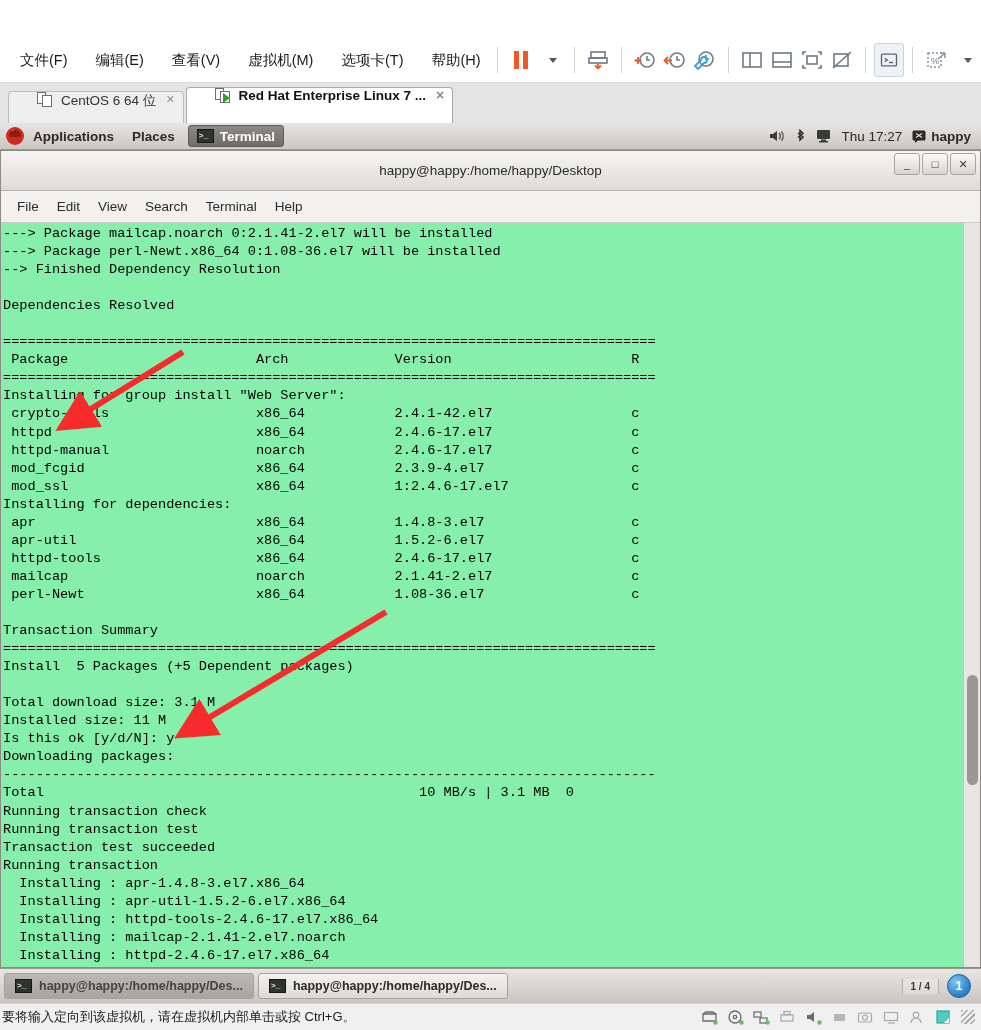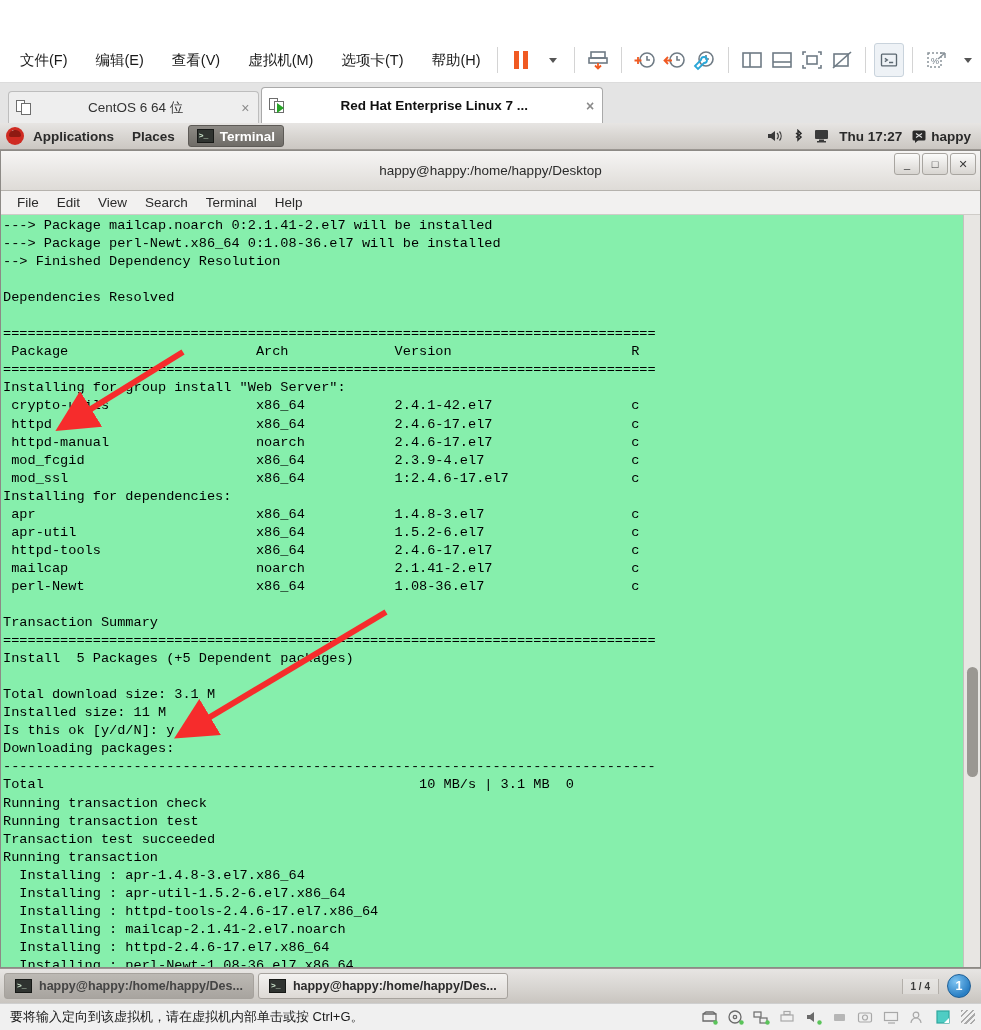--- a/index.html
+++ b/index.html
@@ -64,24 +64,24 @@
            border-top: 5px solid #555; margin-left: 4px; }
   .pausebars { display: flex; gap: 4px; }
   .pausebars i { display: block; width: 5px; height: 18px; background: #f05a22; }
 
   
   .vm-tabs {
     position: absolute; left: 0; top: 83px; width: 981px; height: 40px;
     background: #e4e4e4; display: flex; align-items: flex-end; padding-left: 8px;
   }
   .vm-tab {
-    height: 32px; display: flex; align-items: center; padding: 0 8px 0 7px;
+    height: 32px; display: flex; align-items: flex-start; padding: 0 8px 0 28px;
     border: 1px solid #bdbdbd; border-bottom: none;
     border-radius: 4px 4px 0 0; background: #eeeeee; color: #333;
-    font-size: 13.5px; white-space: nowrap; margin-right: 2px; gap: 48px;
+    font-size: 13.5px; white-space: nowrap; margin-right: 2px;
   }
   .vm-tab.active {
     background: #ffffff; font-weight: bold; color: #111; height: 36px; border-color: #a9a9a9;
   }
   .tab-ico { width: 17px; height: 16px; margin-right: 7px; position: relative; flex: none; }
   .tab-ico .b1 { position: absolute; left: 0; top: 0; width: 9px; height: 12px; border: 1.5px solid #6d6d6d; background:#fff;}
   .tab-ico .b2 { position: absolute; left: 5px; top: 3px; width: 10px; height: 12px; border: 1.5px solid #6d6d6d; background:#fff;}
   .tab-ico .play {
     position: absolute; left: 8px; top: 5px; width: 0; height: 0;
     border-left: 7px solid #27a327; border-top: 5px solid transparent; border-bottom: 5px solid transparent;
@@ -114,21 +114,21 @@
     display: flex; align-items: center; gap: 6px; padding: 2px 8px; margin-left: 4px;
     background: linear-gradient(to bottom,#8d8a85,#6f6c67); color: #ffffff; font-weight: bold;
     border: 1px solid #5d5a56; border-radius: 3px; height: 22px;
   }
   .term-mini {
     width: 17px; height: 14px; background: #2f3330; border: 1px solid #161816;
     color: #cfe8cf; font-size: 8px; line-height: 12px; padding-left: 1px; flex: none;
     font-family: "Liberation Mono", monospace;
   }
   .gp-right { margin-left: auto; display: flex; align-items: center; gap: 10px; padding-right: 10px; }
-  .gp-clock { font-weight: bold; font-size: 13.5px; }
+  .gp-clock { font-weight: normal; font-size: 13.5px; }
   .gp-user { display: flex; align-items: center; gap: 5px; font-weight: bold; justify-content: center; }
 
   
   .twin {
     position: absolute; left: 0; top: 27px; width: 981px; height: 818px;
     background: #f2f1f0; border: 1px solid #8d8a86;
     display: flex; flex-direction: column;
   }
   .twin-title {
     height: 40px; position: relative;
@@ -139,21 +139,21 @@
   }
   .twin-btns { position: absolute; right: 4px; top: 2px; display: flex; gap: 2px; }
   .twin-btn {
     width: 26px; height: 22px;
     background: linear-gradient(to bottom,#fbfbfa,#d8d5d1);
     border: 1px solid #a8a5a0; border-radius: 3px;
     display: flex; align-items: center; justify-content: center;
     font-size: 11px; color: #3a3a3a; font-family: "Liberation Sans", sans-serif;
   }
   .twin-menu {
-    height: 24px; display: flex; align-items: center; gap: 2px; padding-left: 8px;
+    height: 32px; display: flex; align-items: center; gap: 2px; padding-left: 8px;
     background: #f2f1f0; border-bottom: 1px solid #cfccc8; font-size: 13.5px; color: #2b2b2b;
   }
   .twin-menu span { padding: 3px 8px; }
 
   .term-body {
     flex: 1; position: relative; background: #86efac; display: flex; overflow: hidden;
   }
   .term-text {
     flex: 1; padding: 2px 0 0 2px;
     font-family: "Liberation Mono", "DejaVu Sans Mono", monospace;
@@ -193,21 +193,21 @@
     border: 1px solid #1f5f96; color: #fff; font-size: 12.5px; font-weight: bold;
     display: flex; align-items: center; justify-content: center;
   }
 
   
   .vm-status {
     position: absolute; left: 0; top: 1003px; width: 981px; height: 27px;
     background: #f0f0f0; border-top: 1px solid #cfcfcf;
     display: flex; align-items: center; font-size: 13px; color: #1a1a1a;
   }
-  .vm-status .msg { margin-left: 10px; white-space: nowrap; }
+  .vm-status .msg { margin-left: 2px; white-space: nowrap; }
   .vm-status .tray { margin-left: auto; display: flex; align-items: center; gap: 9px; padding-right: 6px; }
   .grip { width: 14px; height: 14px; background:
       repeating-linear-gradient(135deg, #aaa 0 1.5px, transparent 1.5px 4px); }
   .watermark {
     position: absolute; left: 690px; top: 1004px; font-size: 17px; color: rgba(150,150,160,0.45);
     font-family: "Liberation Sans", sans-serif; white-space: nowrap; pointer-events: none;
   }
 
   
   .annot { position: absolute; left: 0; top: 0; width: 981px; height: 1030px; pointer-events: none; }

